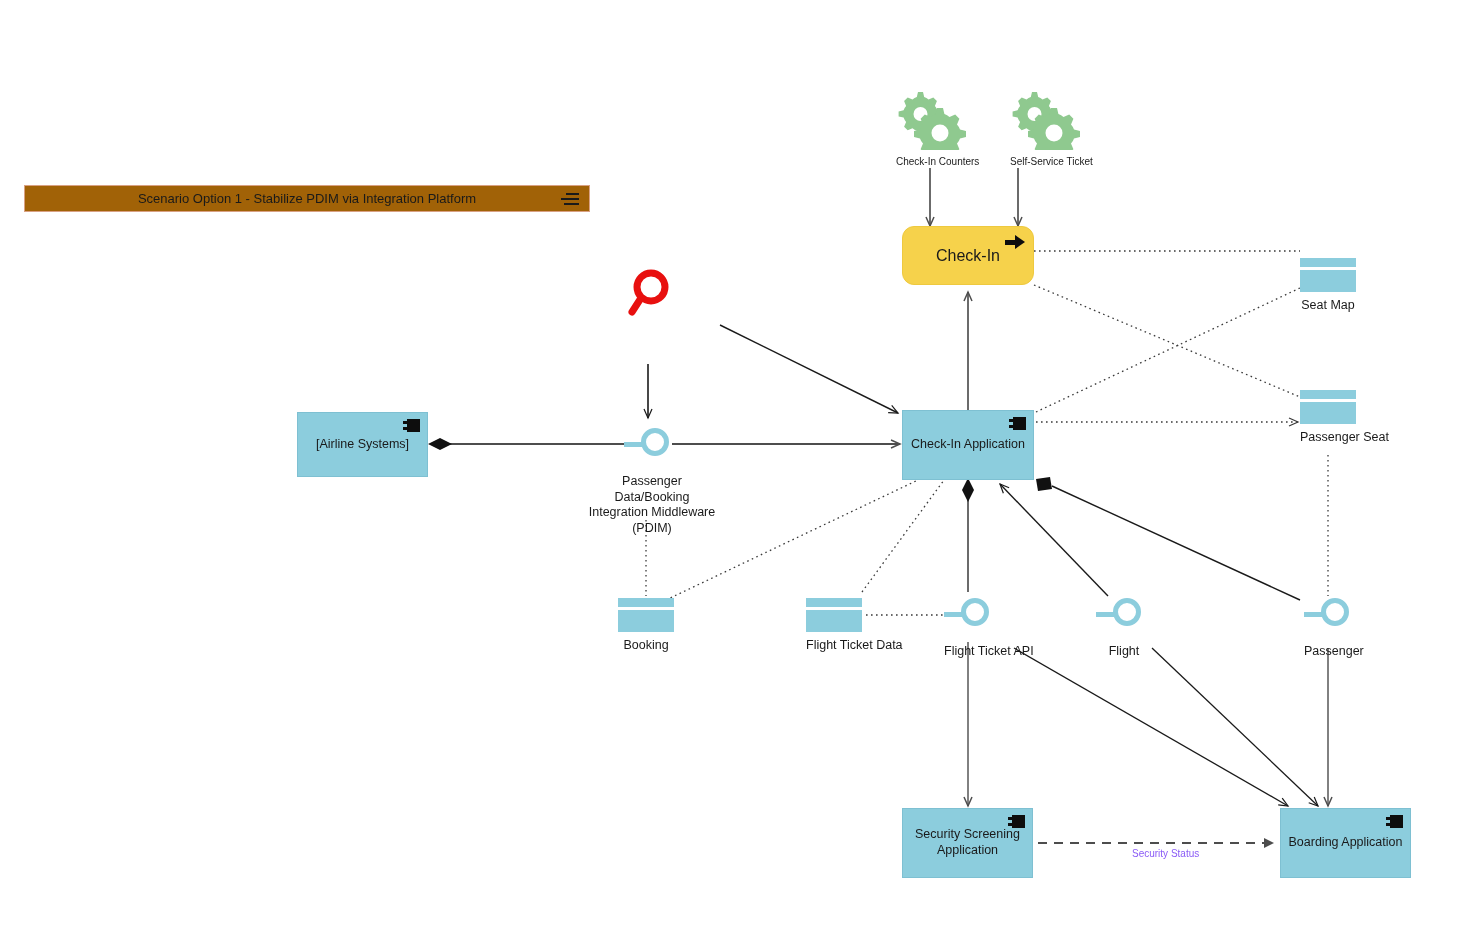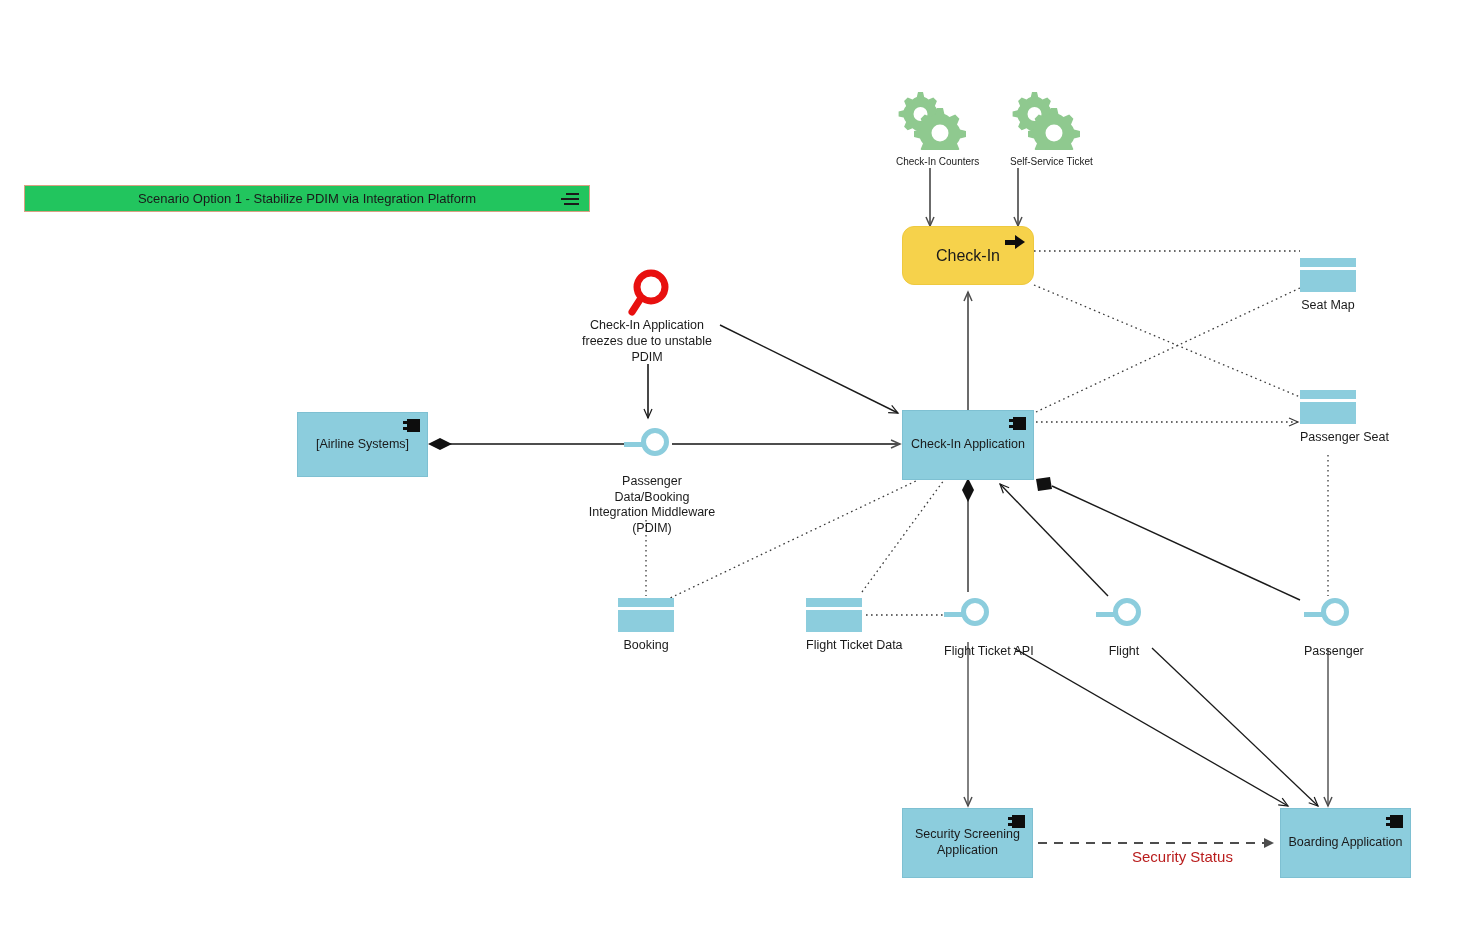--- a/index.html
+++ b/index.html
@@ -27,21 +27,21 @@
     height: 935px;
     pointer-events: none;
   }
   .node {
     position: absolute;
     box-sizing: border-box;
   }
 
   
   .title-band {
-    background: #22c55e;
+    background: #a16207;
     border: 1px solid #d9a183;
     display: flex;
     align-items: center;
     justify-content: center;
     position: relative;
   }
   .title-band .title-text {
     font-size: 13px;
     color: #1a1a1a;
     text-align: center;
@@ -218,23 +218,23 @@
   .issue .glass { height: 50px; }
   .issue .label {
     margin-top: 2px;
     font-size: 12.5px;
     line-height: 1.27;
   }
 
   
   .edge-label {
     position: absolute;
-    font-size: 15px;
+    font-size: 10px;
     white-space: nowrap;
-    color: #b91c1c;
+    color: #8b5cf6;
     line-height: 1.2;
   }
 </style>
 </head>
 <body>
 
 <div id="canvas">
 
   <svg id="edges" viewBox="0 0 1476 935" xmlns="http://www.w3.org/2000/svg">
     <defs>
@@ -346,21 +346,20 @@
 
   <div class="node issue" style="left:572px; top:266px;">
     <div class="glass">
       <svg width="150" height="50" viewBox="0 0 150 50">
         <g transform="translate(59,2)">
           <circle cx="20" cy="19" r="14" fill="none" stroke="#e8100f" stroke-width="7"></circle>
           <line x1="10" y1="30" x2="1" y2="44" stroke="#e8100f" stroke-width="7" stroke-linecap="round"></line>
         </g>
       </svg>
     </div>
-    <div class="label">Check-In Application freezes due to unstable PDIM</div>
   </div>
 
   <div class="node component" style="left:297px; top:412px; width:131px; height:65px;">
     <span class="label">[Airline Systems]</span>
     <span class="comp-icon">
       <span class="body"></span>
         <span class="tab t1"></span>
         <span class="tab t2"></span>
     </span>
   </div>

